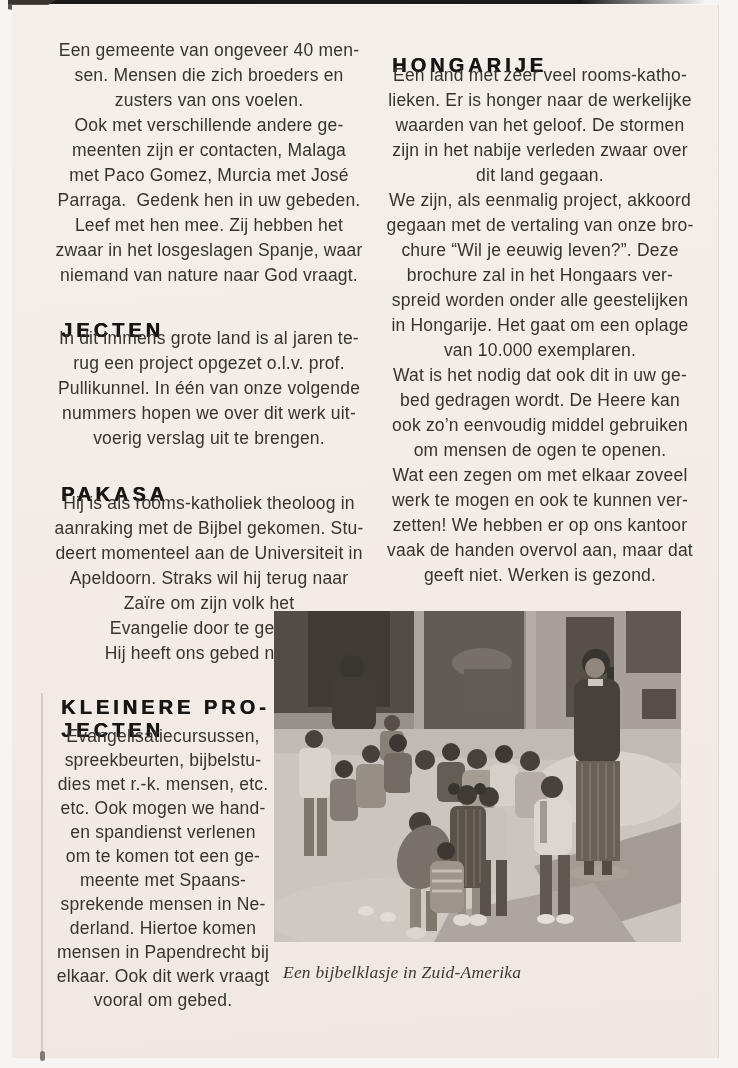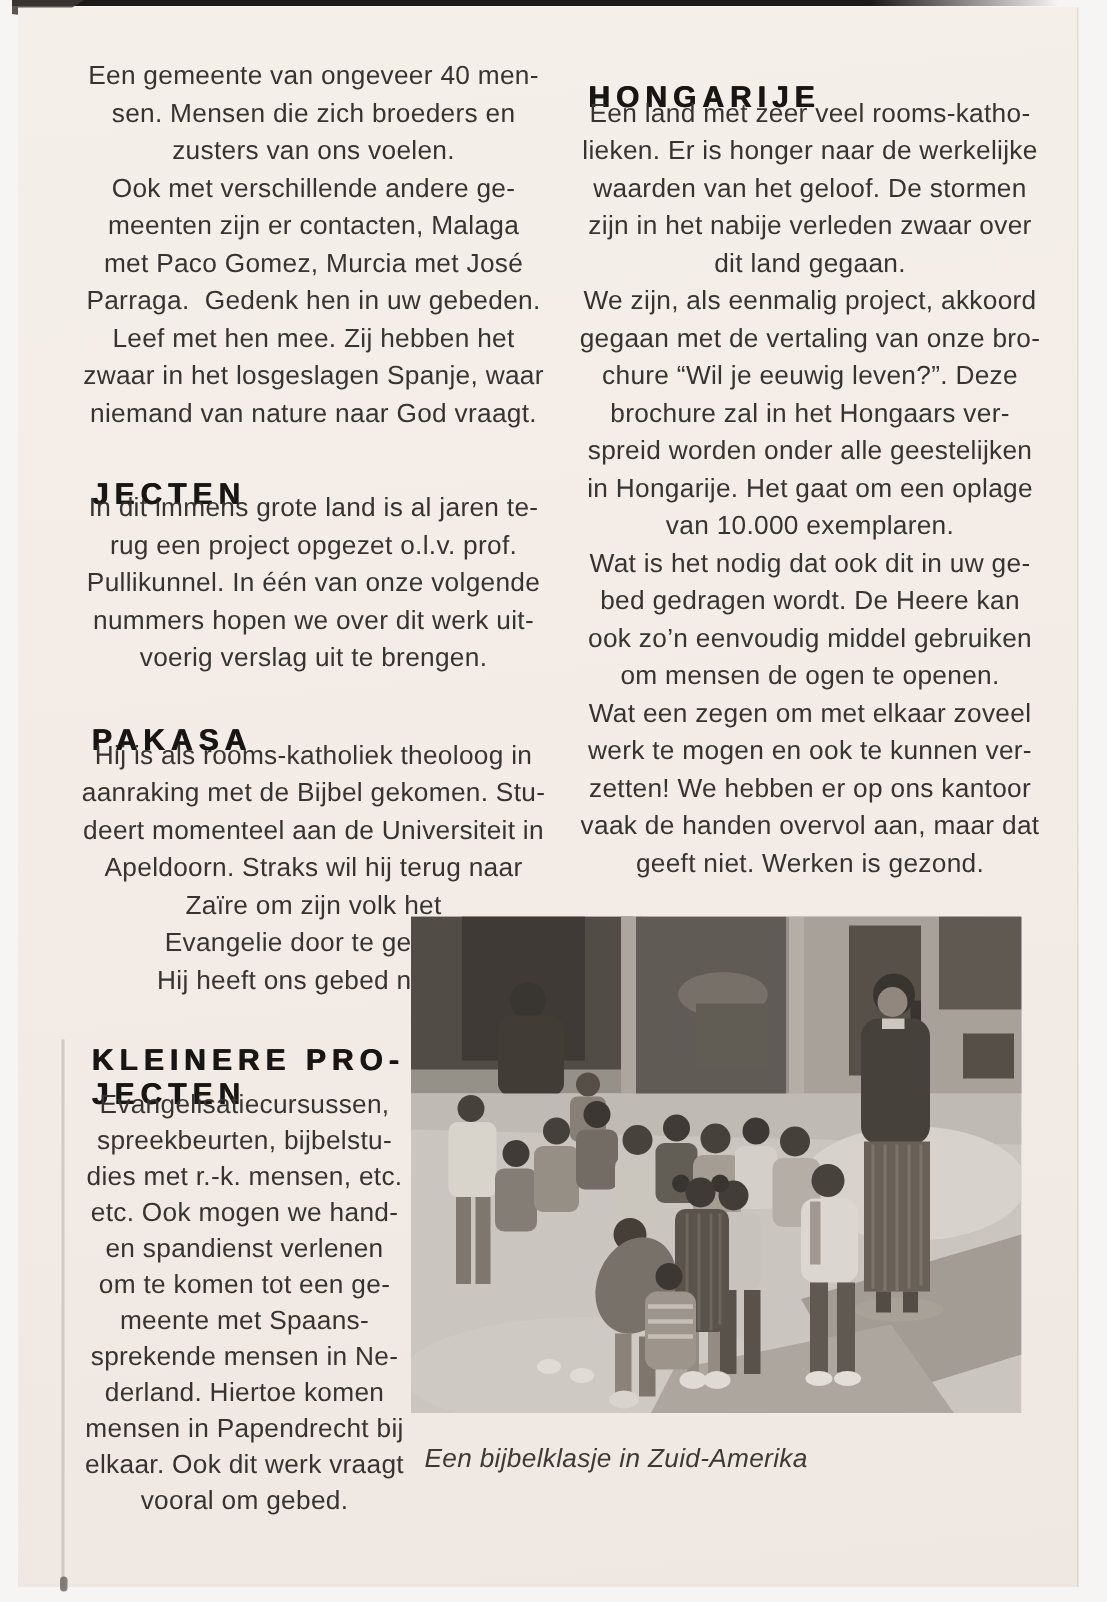--- a/index.html
+++ b/index.html
@@ -37,21 +37,21 @@
   .body-text.tight{line-height:24px;}
   h2.heading{
     position:absolute;margin:18px;white-space:pre;
     font-size:20px;line-height:23px;font-weight:bold;letter-spacing:4px;
     color:#181614;text-shadow:.6px 0 0 #181614;
   }
   .photo{position:absolute;left:262px;top:606px;width:407px;height:331px;}
   .photo svg{display:block;width:100%;height:100%;}
   .caption{
     position:absolute;left:271px;top:957px;margin:0;
-    font-style:italic;font-size:17.5px;color:#3c3935;letter-spacing:.2px;
+    font-style:italic;font-size:17.5px;color:#3c3935;letter-spacing:.2px;font-family:Liberation Serif, serif;
   }
   .footer{
     position:absolute;left:362px;top:1012px;width:300px;margin:0;text-align:right;
     font-size:19px;font-weight:bold;color:#1d1b19;letter-spacing:.3px;
     text-shadow:.4px 0 0 #1d1b19;
   }
 </style>
 </head>
 <body>
 

